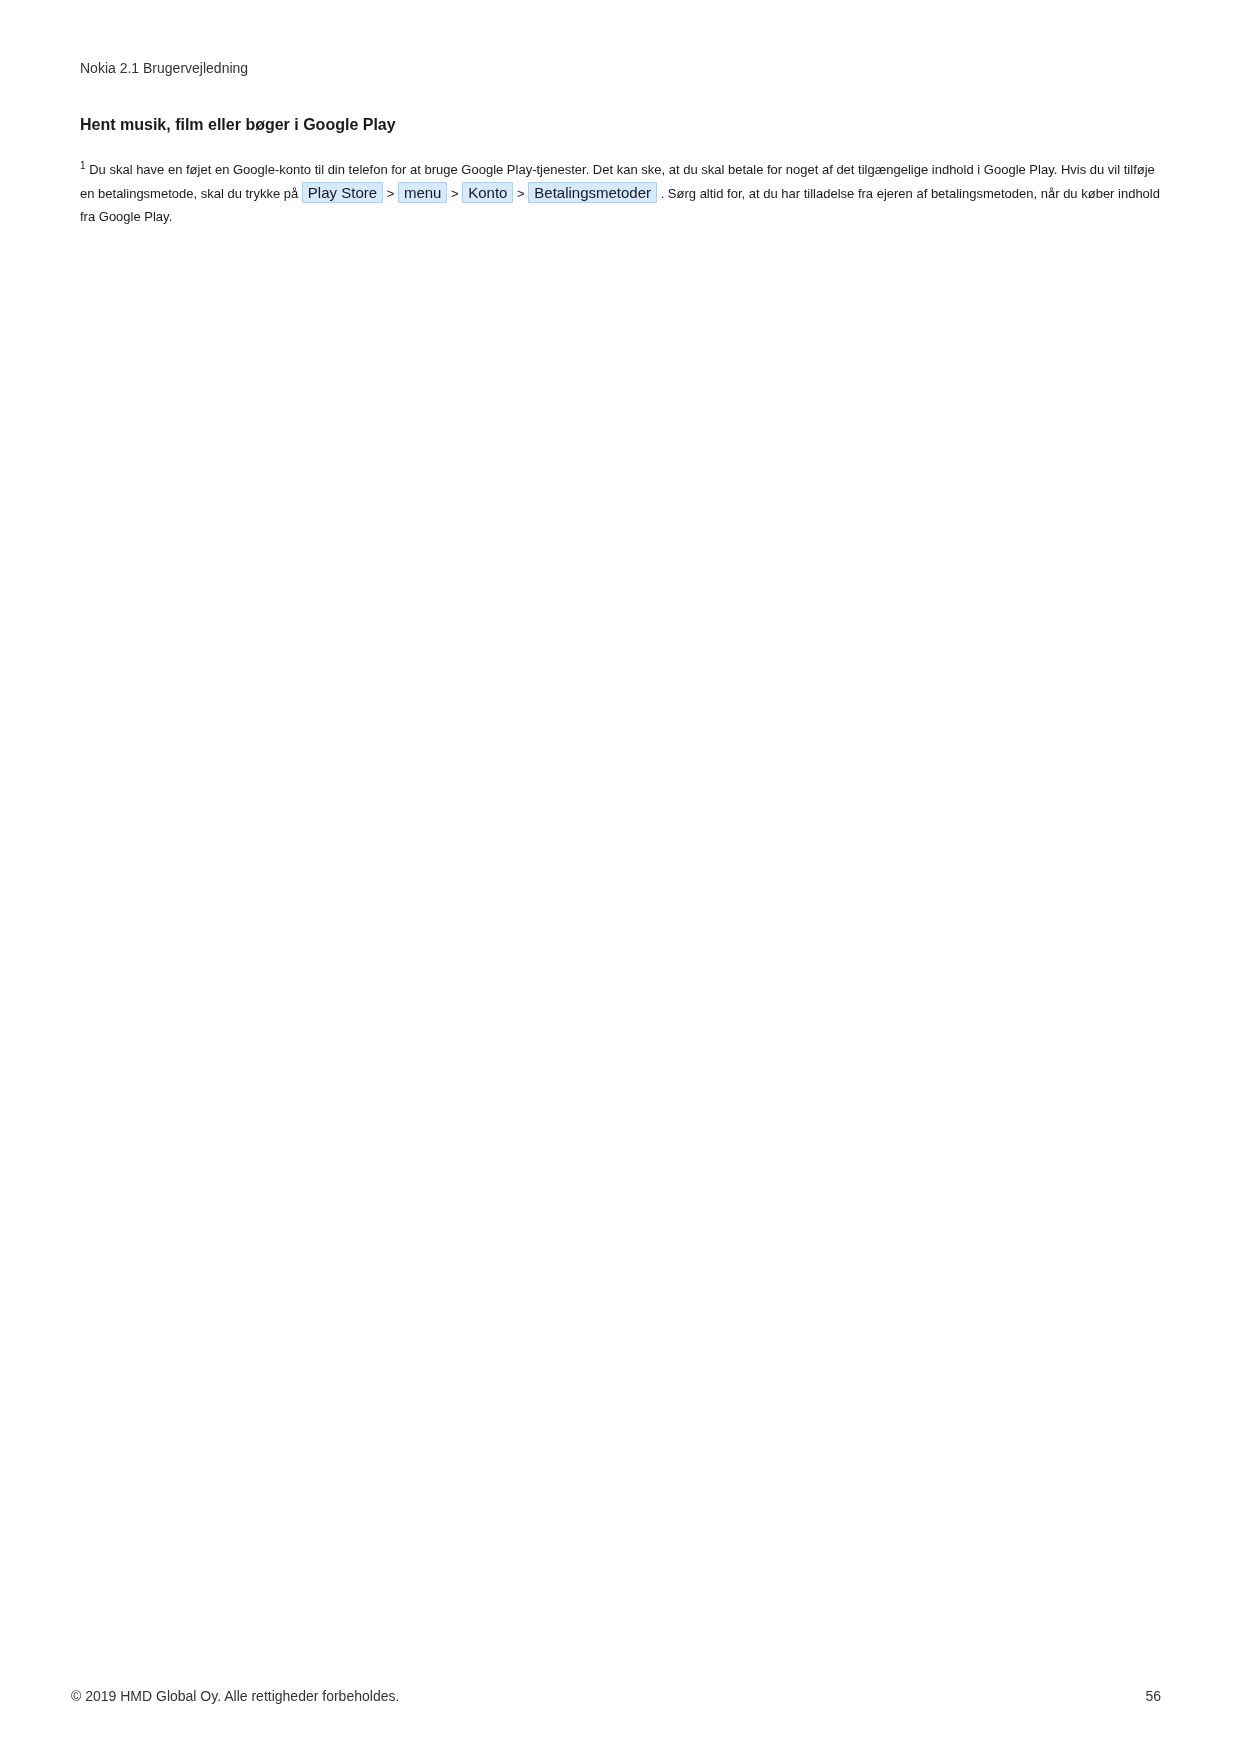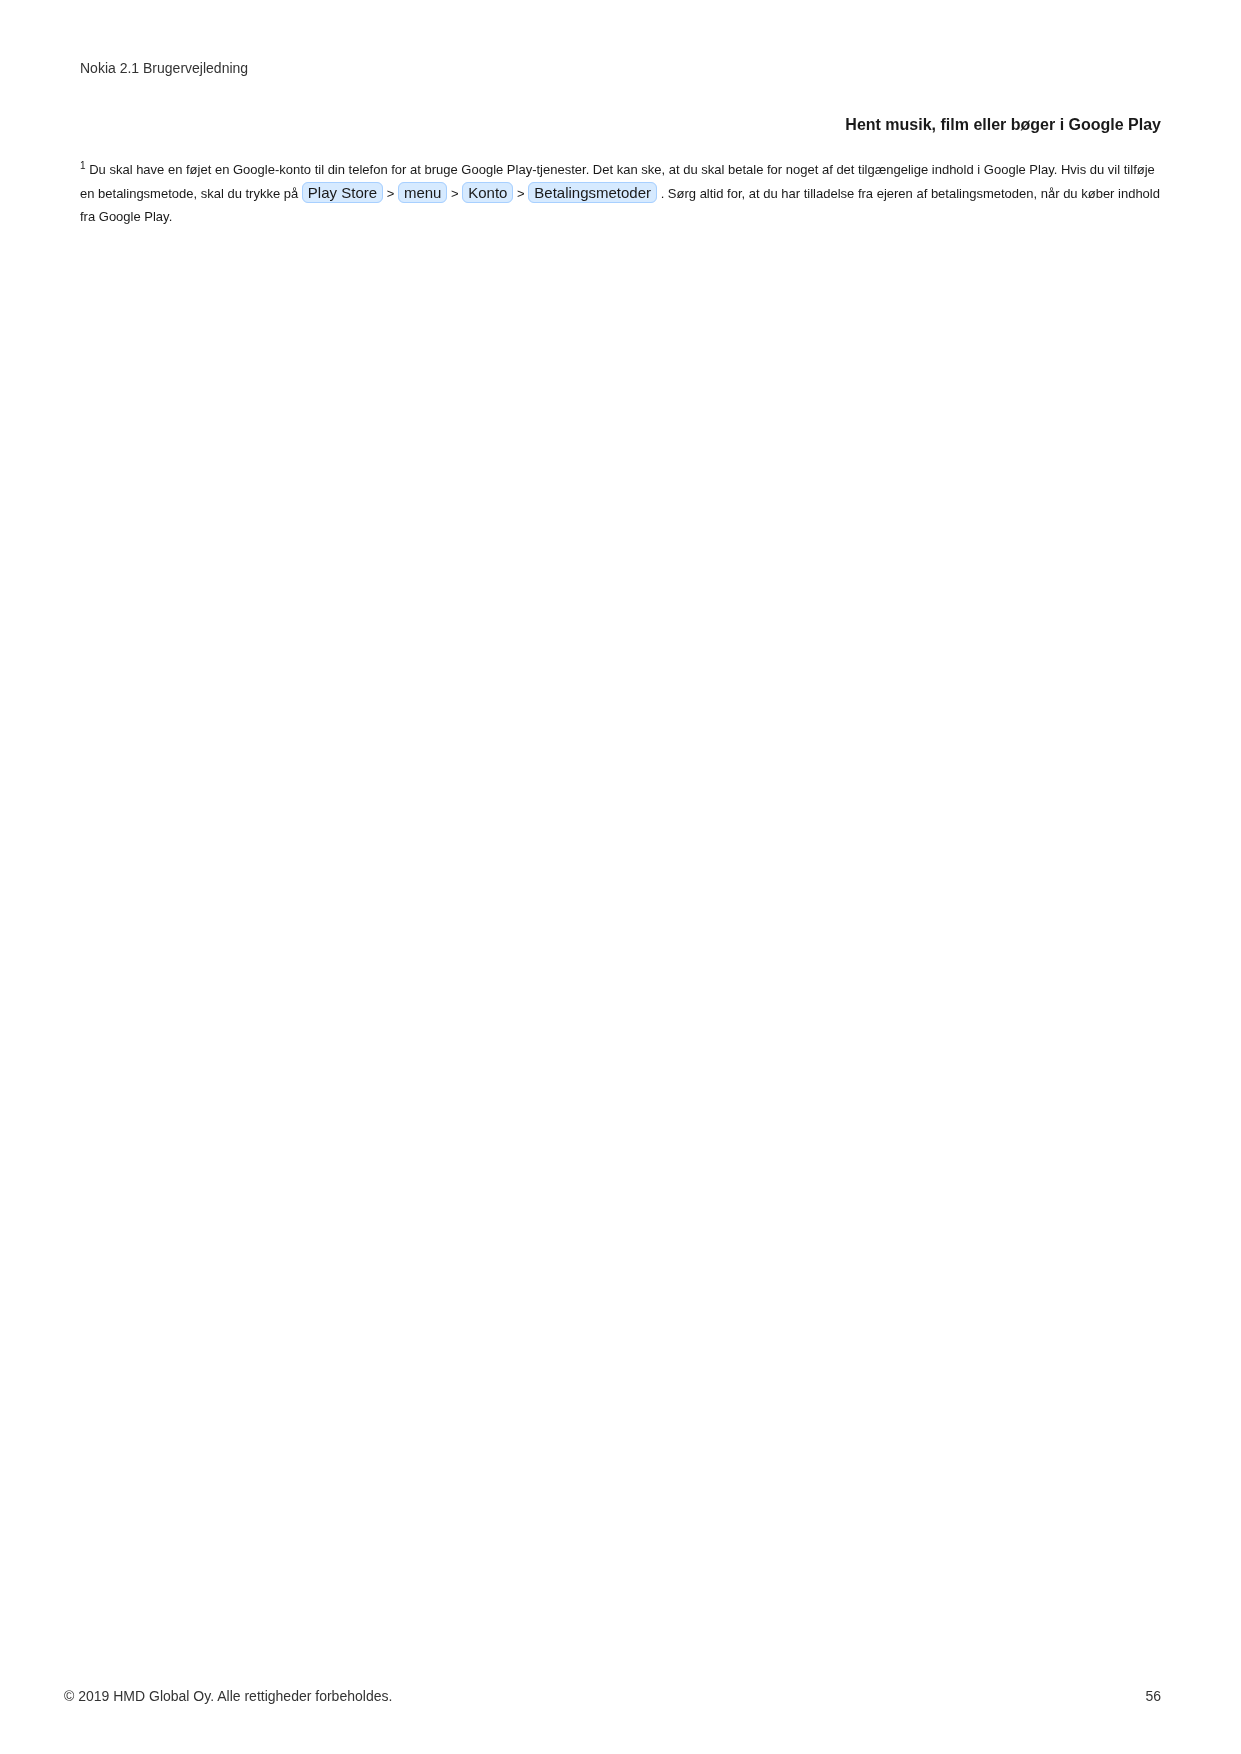--- a/index.html
+++ b/index.html
@@ -29,21 +29,20 @@
       font-size: 14px;
       color: #333;
       margin-bottom: 40px;
     }
 
     .section-title {
       font-size: 16px;
       font-weight: bold;
       margin-bottom: 24px;
       color: #1a1a1a;
-      text-align: right;
     }
 
     .paragraph {
       font-size: 15px;
       line-height: 1.6;
       margin-bottom: 18px;
       color: #1a1a1a;
     }
 
     .inline-tag {
@@ -52,21 +51,21 @@
       border: 1px solid #99caff;
       border-radius: 2px;
       padding: 1px 5px;
       font-size: 15px;
     }
 
     .inline-tag-light {
       display: inline;
       background-color: #d6eaff;
       border: 1px solid #a8d0ff;
-      border-radius: 6px;
+      border-radius: 1px;
       padding: 1px 5px;
       font-size: 15px;
     }
 
     .footnote-section {
       margin-top: 10px;
     }
 
     .footnote {
       font-size: 13px;
@@ -75,21 +74,21 @@
     }
 
     .footnote-sup {
       font-size: 10px;
       vertical-align: super;
     }
 
     .footer {
       position: absolute;
       bottom: 50px;
-      left: 64px;
+      left: 71px;
       right: 80px;
       display: flex;
       justify-content: space-between;
       align-items: center;
       font-size: 14px;
       color: #333;
       margin-top: 36px;
     }
   </style>
 </head>

